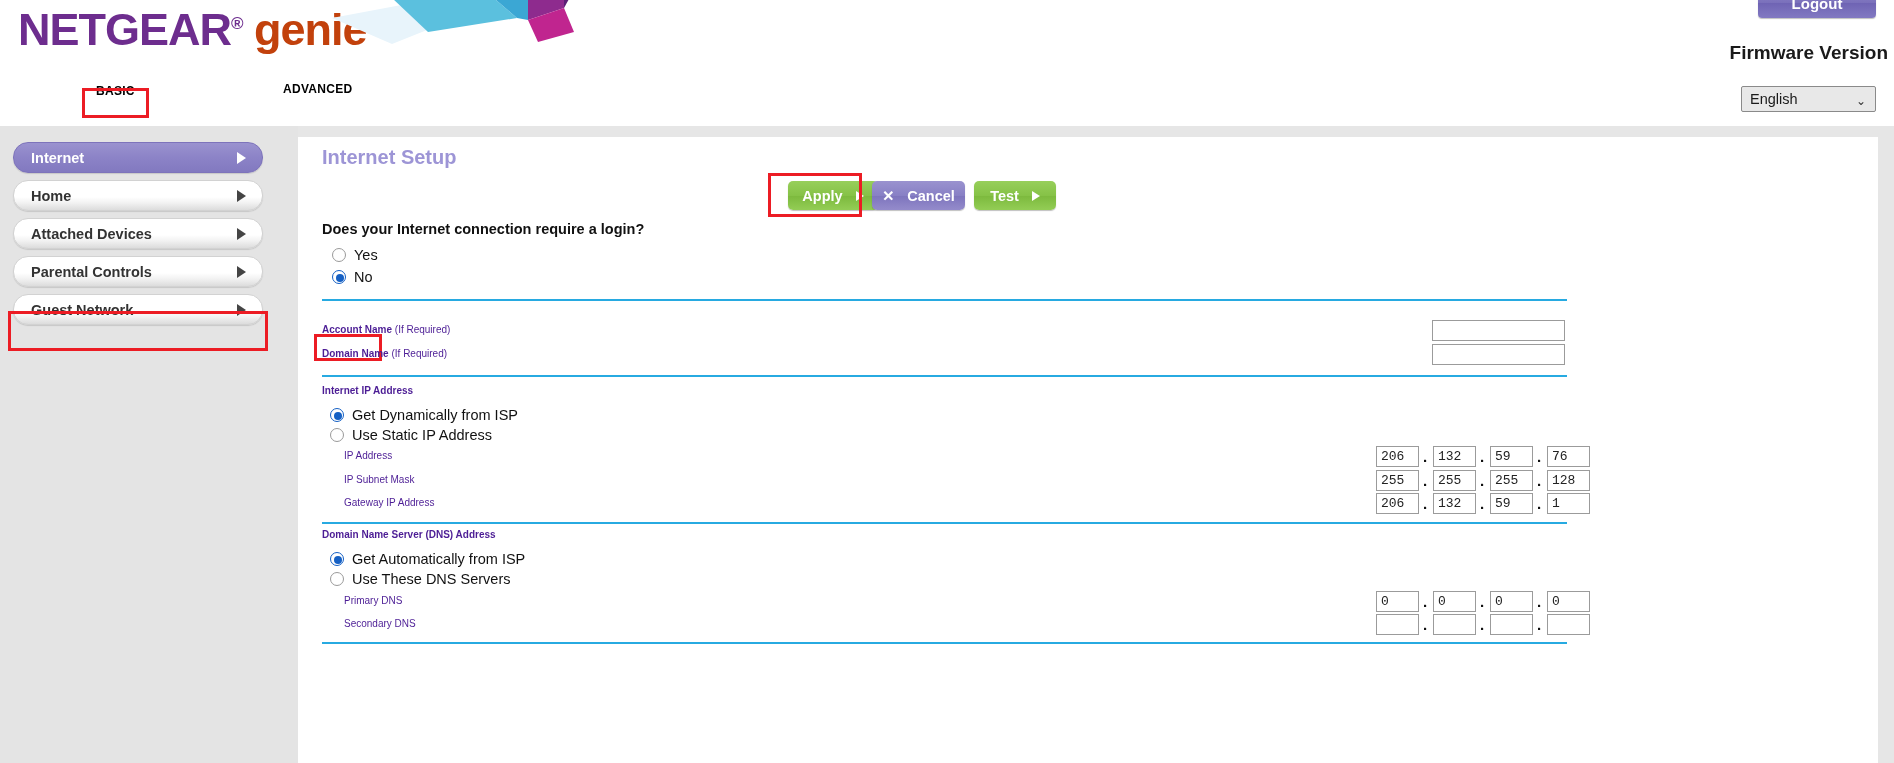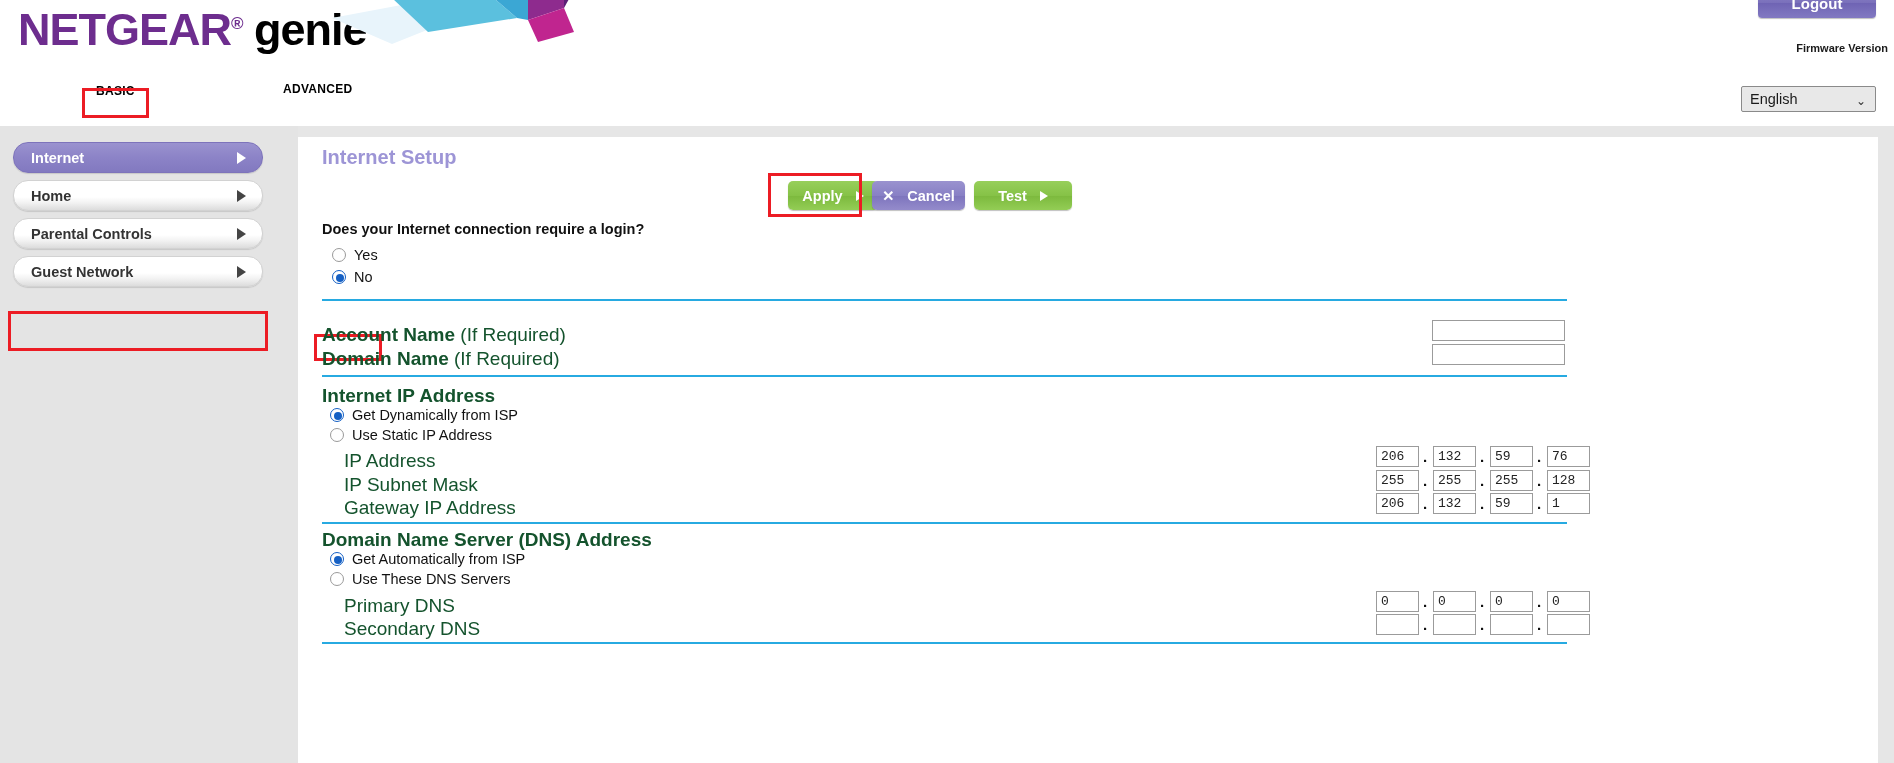--- a/index.html
+++ b/index.html
@@ -10,30 +10,30 @@
     font-family: "Liberation Sans", sans-serif;
     overflow: hidden;
   }
   #app { position: relative; width: 1894px; height: 763px; background:#fff; }
 
   
   .header { position:relative; height:126px; background:#fff; }
   .logo { position:absolute; left:18px; top:4px; font-size:45px; font-weight:bold; letter-spacing:-1px; white-space:nowrap; }
   .logo .ng { color:#6d2d8e;margin-top:26px; }
   .logo .reg { font-size:17px; vertical-align:super; }
-  .logo .ge { color:#000000; }
+  .logo .ge { color:#c2410c; }
   .poly-wrap { position:absolute; left:332px; top:-42px; width:242px; height:86px; overflow:hidden; }
   .logout-btn {
     position:absolute; right:18px; top:-12px; width:118px; height:30px;
     background:linear-gradient(to bottom,#8f87c9 0%, #7a70bb 50%, #6f64b4 51%, #8279c2 100%);
     border-radius:4px; color:#fff; font-size:15px; font-weight:bold;
     display:flex; align-items:center; justify-content:center;
     box-shadow:0 1px 1px rgba(0,0,0,.25); cursor:pointer;
   }
-  .firmware { position:absolute; right:6px; top:42px; font-size:11px; font-weight:bold; color:#1a1a1a; }
+  .firmware { position:absolute; right:6px; top:42px; font-size:19px; font-weight:bold; color:#1a1a1a; }
   .lang-select {
     position:absolute; right:18px; top:86px; width:135px; height:26px;
     border:1px solid #8a8a8a; background:#e8e8e8; border-radius:2px;
     font-size:14.5px; color:#1a1a1a; padding-left:8px;
     font-family:"Liberation Sans", sans-serif;
     -webkit-appearance:none; appearance:none; cursor:pointer;
   }
   .lang-chev { position:absolute; right:28px; top:94px; font-size:12px; color:#333; pointer-events:none; }
 
   .tabs { position:absolute; left:0; top:84px; height:42px; }
@@ -71,35 +71,35 @@
   .btn {
     position:absolute; top:0; height:29px; border-radius:5px;
     display:flex; align-items:center; justify-content:center; gap:13px;
     font-size:14.5px; font-weight:bold; color:#fff; cursor:pointer;
     box-shadow:0 1px 1px rgba(0,0,0,.25);
   }
   .btn-green { background:linear-gradient(to bottom,#97cf5a 0%, #86c247 50%, #7cb93d 51%, #93cd55 100%); }
   .btn-purple { background:linear-gradient(to bottom,#9a92cf 0%, #8880c5 50%, #7d74bd 51%, #948bcb 100%); }
   .btn-apply { left:490px; width:90px; }
   .btn-cancel { left:574px; width:93px; }
-  .btn-test { left:676px; width:98px; }
+  .btn-test { left:676px; width:82px; }
   .btn-apply-box { position:absolute; left:470px; top:36px; width:94px; height:44px; border:3px solid #ec1c24; }
   .tri { width:0;height:0;border-left:8px solid #fff;border-top:5px solid transparent;border-bottom:5px solid transparent; }
 
   .form { position:absolute; left:0; top:84px; width:100%; }
   .q-label { position:absolute; left:24px; top:0; font-size:14.5px; font-weight:bold; color:#111; }
   .radio-row { position:absolute; display:flex; align-items:center; font-size:14.5px; color:#111; cursor:pointer; }
   .rb { width:14px; height:14px; border-radius:50%; border:1.6px solid #9a9a9a; background:#fff; margin-right:8px; position:relative; flex:none; }
   .rb.on { border-color:#1560c4; }
   .rb.on::after { content:""; position:absolute; left:3px; top:3px; width:8px; height:8px; border-radius:50%; background:#1560c4; }
   .no-box { position:absolute; left:16px; top:113px; width:68px; height:27px; border:3px solid #ec1c24; }
 
   .divider { position:absolute; left:24px; width:1245px; height:2px; background:#27aae1; }
 
-  .lbl { position:absolute; font-size:19px; color:#14532d; }
+  .lbl { position:absolute; font-size:10px; color:#4c1d95; }
   .lbl b { font-weight:bold; }
   .txtfield { position:absolute; width:133px; height:21px; border:1px solid #9b9b9b; background:#fff; }
   .oct {
     position:absolute; width:43px; height:21px; border:1px solid #9b9b9b; background:#fff;
     font-family:"Liberation Mono", monospace; font-size:13px; color:#222;
     display:flex; align-items:center; padding-left:4px;
   }
   .dot { position:absolute; font-size:15px; font-weight:bold; color:#111; }
   .scrollbar { position:absolute; right:0; top:0; width:16px; height:637px; background:#e6e6e6; }
 </style>
@@ -152,20 +152,24 @@
       <div class="menu">
         <div class="menu-item active">
           <span class="label">Internet</span>
           <span class="arrow"></span>
         </div>
         <div class="menu-item">
           <span class="label">Home</span>
           <span class="arrow"></span>
         </div>
         <div class="menu-item">
+          <span class="label">Attached Devices</span>
+          <span class="arrow"></span>
+        </div>
+        <div class="menu-item">
           <span class="label">Parental Controls</span>
           <span class="arrow"></span>
         </div>
         <div class="menu-item">
           <span class="label">Guest Network</span>
           <span class="arrow"></span>
         </div>
       </div>
       <div class="sel-box"></div>
     </div>

